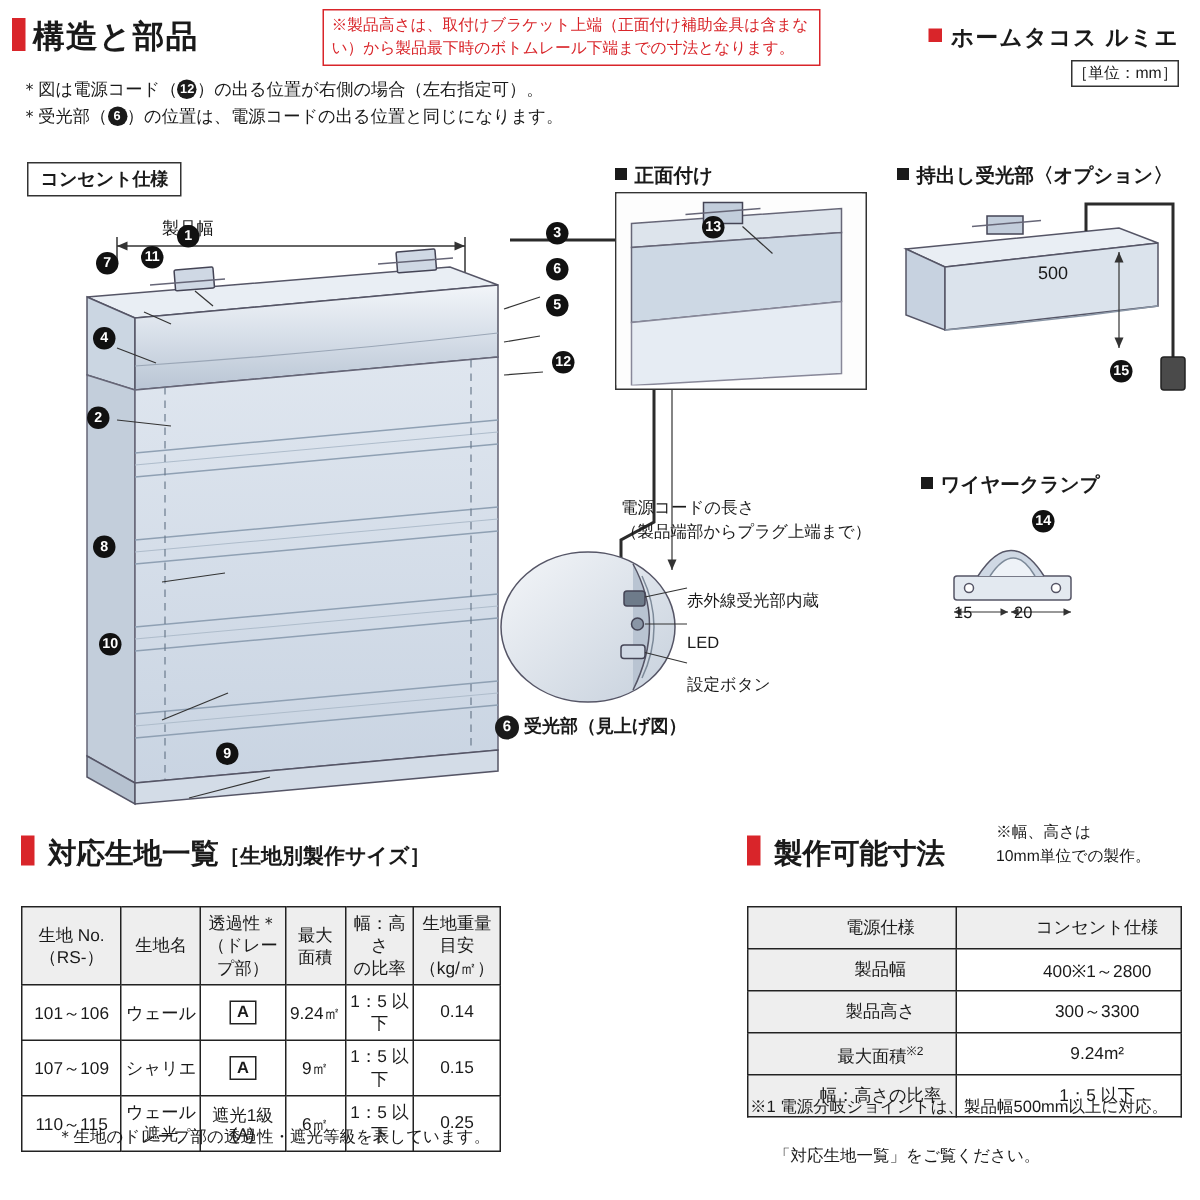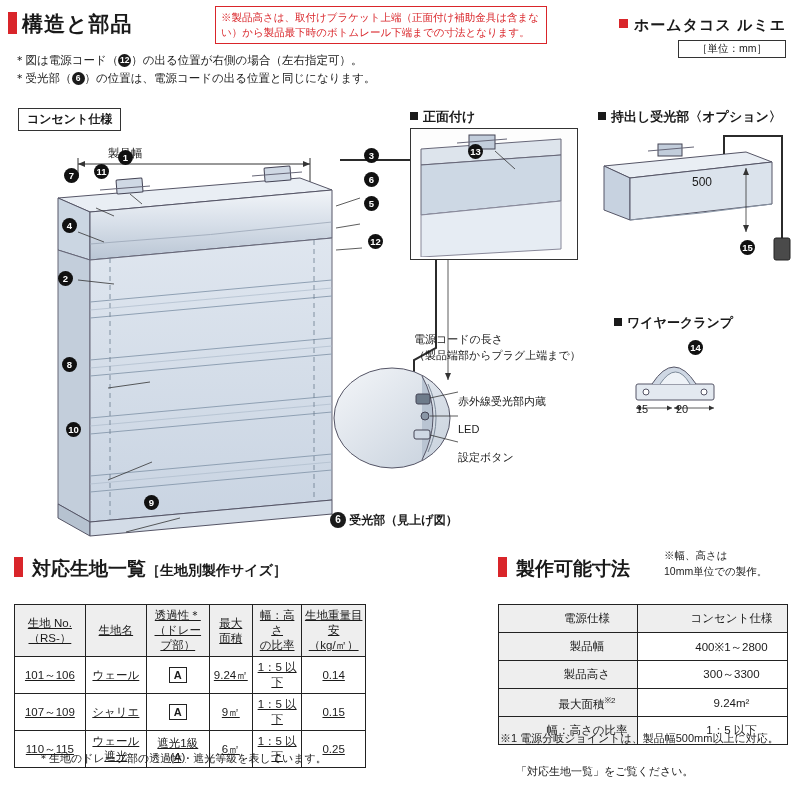--- a/index.html
+++ b/index.html
@@ -30,21 +30,21 @@
     text-align:left;
     margin-left:19px;
   }
   .brand{
     position:absolute;right:14px;top:16px;
     font-size:15px;font-weight:bold;letter-spacing:1px;
   }
   .brand .sq{display:inline-block;width:9px;height:9px;background:#d9252a;margin-right:6px;vertical-align:2px;}
   .unit{
     position:absolute;right:14px;top:40px;
-    border:1px solid #333;font-size:10.5px;padding:1px 18px;
+    border:1px solid #333;font-size:10.5px;padding:1px 0;
   }
 
   .lead{
     position:absolute;left:14px;font-size:11.5px;line-height:1.5;
   }
   .lead.l1{top:52px;}
   .lead.l2{top:70px;}
 
   
   .cn{
@@ -76,21 +76,21 @@
 
   
   .sect-title{
     position:absolute;font-size:19px;font-weight:bold;
   }
   .sect-title .sq{display:inline-block;width:9px;height:20px;background:#d9252a;margin-right:9px;vertical-align:-2px;}
   .sect-title .sub{font-size:14px;font-weight:bold;}
 
   table{border-collapse:collapse;font-size:11.5px;}
   table td,table th{border:1px solid #222;text-align:center;padding:3px 2px;font-weight:normal;}
-  .tbl-left{position:absolute;left:14px;top:604px;width:352px;text-decoration:underline;}
+  .tbl-left{position:absolute;left:14px;top:604px;width:320px;}
   .tbl-left td,.tbl-left th{height:20px;}
   .tbl-right{position:absolute;left:498px;top:604px;width:290px;}
   .tbl-right td,.tbl-right th{height:21px;padding-left:40px;}
   .hdrcell{background:#eeeeee;}
   .badgeA{
     display:inline-block;border:1px solid #222;background:#fff;
     font-weight:bold;font-size:11px;padding:0 4px;line-height:14px;
   }
   .foot{position:absolute;font-size:11px;line-height:1.5;}
   .sup{font-size:8px;vertical-align:super;}
@@ -283,21 +283,21 @@
     <div class="plain" style="left:676px;top:310px;">20</div>
 
     <div class="plain" style="left:108px;top:53px;font-size:11.5px;">製品幅</div>
     <div class="plain" style="left:414px;top:240px;">
       <span>電源コードの長さ</span><br>
       <span>（製品端部からプラグ上端まで）</span>
     </div>
     <div class="plain" style="left:458px;top:302px;">赤外線受光部内蔵</div>
     <div class="plain" style="left:458px;top:330px;">LED</div>
     <div class="plain" style="left:458px;top:358px;">設定ボタン</div>
-    <div class="plain" style="left:330px;top:420px;font-size:12px;font-weight:bold;">
+    <div class="plain" style="left:330px;top:384px;font-size:12px;font-weight:bold;">
       <span class="cn big">6</span>
       <span>受光部（見上げ図）</span>
     </div>
 
     <div class="marker" style="left:118px;top:58px;">1</div>
     <div class="marker" style="left:58px;top:179px;">2</div>
     <div class="marker" style="left:364px;top:56px;">3</div>
     <div class="marker" style="left:62px;top:126px;">4</div>
     <div class="marker" style="left:364px;top:104px;">5</div>
     <div class="marker" style="left:364px;top:80px;">6</div>

